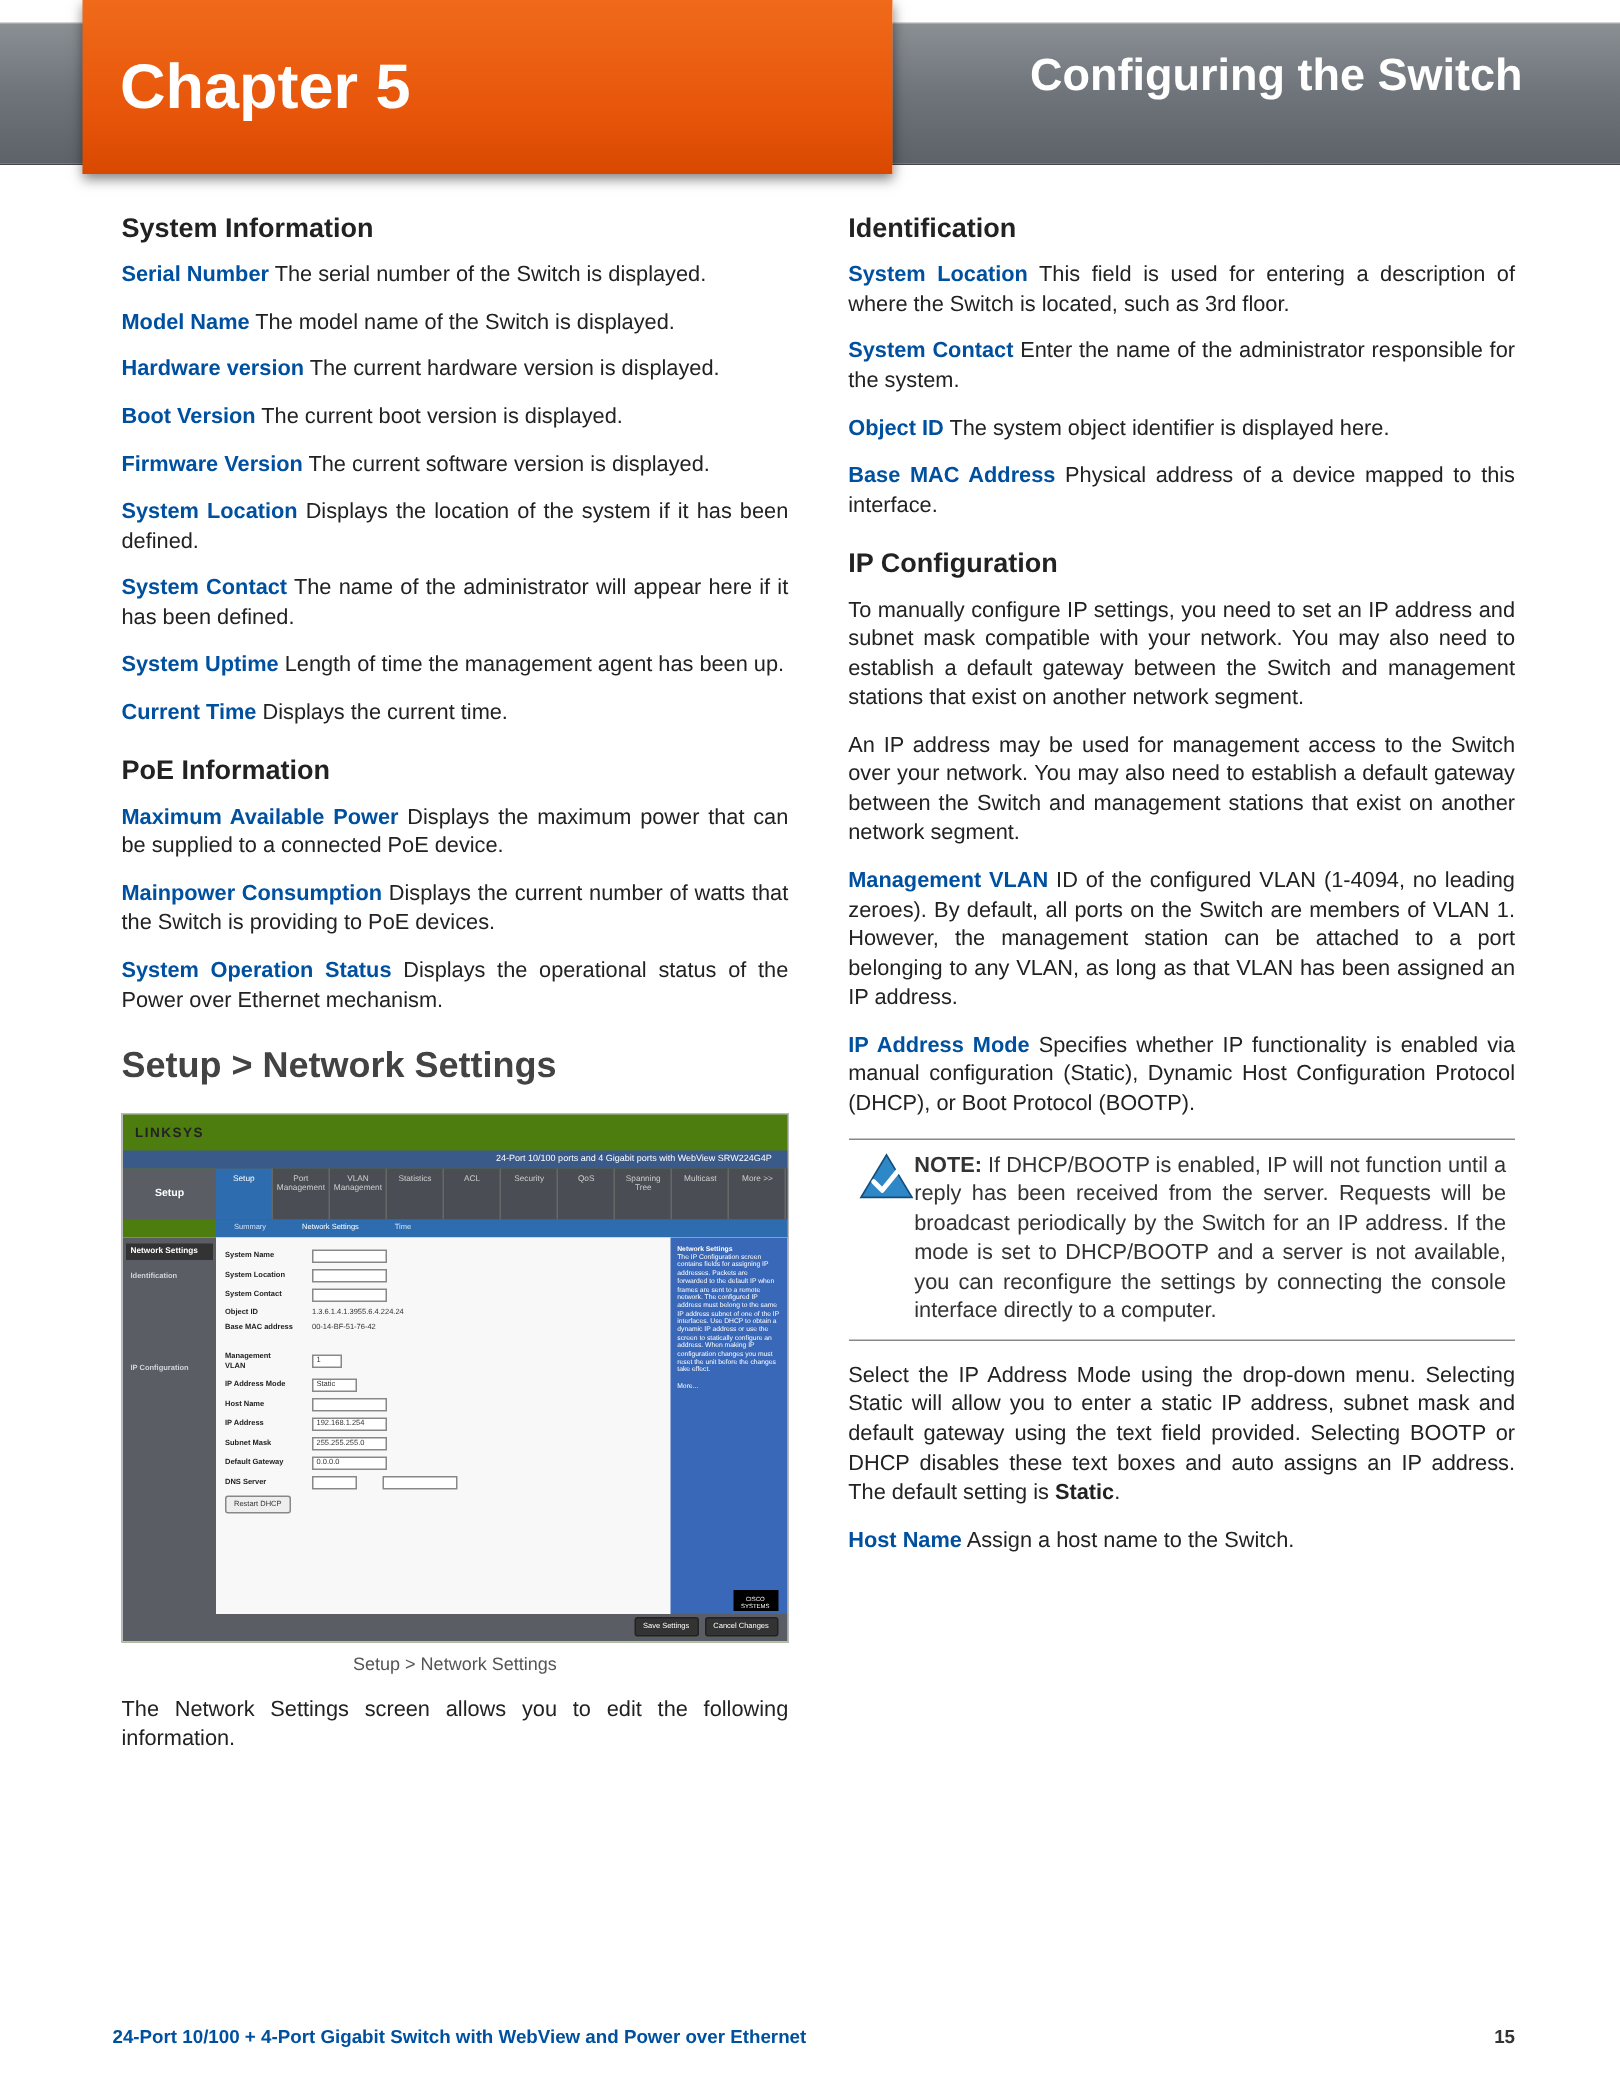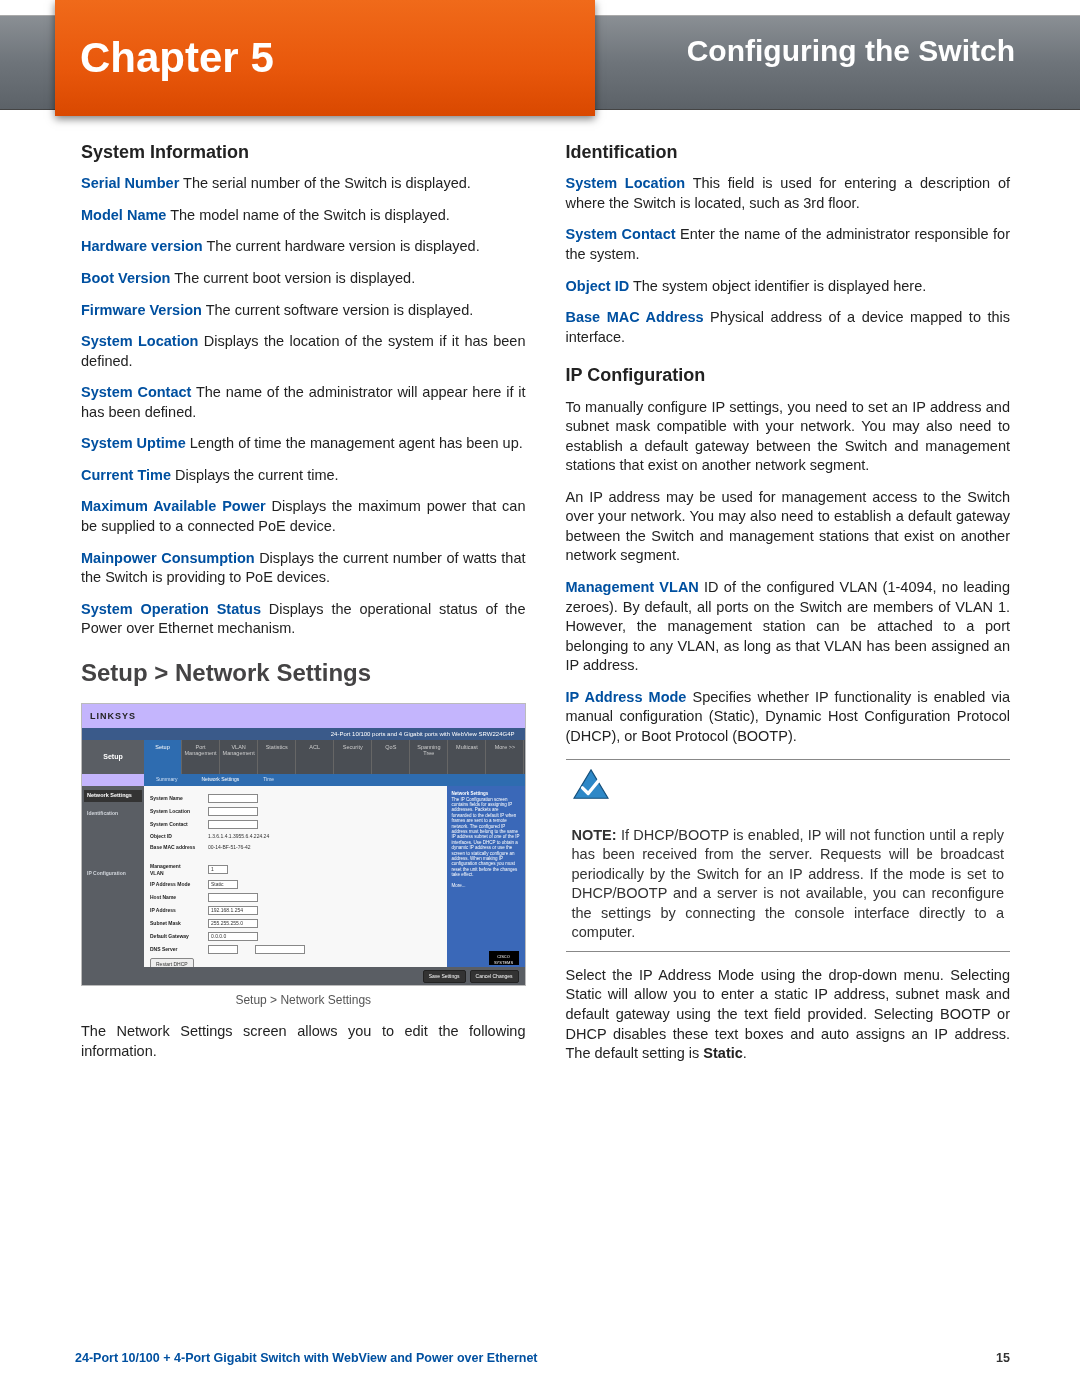--- a/index.html
+++ b/index.html
@@ -80,22 +80,22 @@
   }
   .para {
     margin-bottom: 12px;
     text-align: justify;
     color: #222;
   }
   .term { color: #0050a0; font-weight: 700; }
   .bold { font-weight: 700; }
   .screenshot {
     width: 100%;
-    height: 283px;
-    background: #c4b5fd;
+    height: 353px;
+    background: #4d7c0f;
     border: 1px solid #bbb;
     margin: 8px 0 6px 0;
     position: relative;
     overflow: hidden;
     font-size: 6px;
   }
   .ss-logo {
     position: absolute; top: 6px; left: 8px;
     font-family: Arial; font-weight: bold; font-size: 9px;
     color: #222; letter-spacing: 1px;
@@ -162,26 +162,25 @@
   .ss-footer .ss-btn { background:#333; color:#fff; border-color:#222;}
   .ss-cisco {
     position:absolute; bottom:20px; right:6px; width:30px; height:14px;
     background:#000; color:#fff; font-size:4px; text-align:center; padding-top:3px;
   }
   .caption {
     text-align: center; font-size: 12px; color: #555;
     margin-bottom: 14px;
   }
   .note-box {
-    display: flex; gap: 20px;
+    display: flex; gap: 0;
     padding: 8px 6px;
     margin: 8px 0 14px 0;
     border-top: 1px solid #888;
     border-bottom: 1px solid #888;
-    flex-direction: column;
   }
   .note-icon {
     flex: 0 0 38px; height: 34px; position: relative;
   }
   .note-icon svg { width: 38px; height: 34px; }
   .note-text { flex:1; text-align: justify; font-size:14.5px; line-height:1.35;}
   .note-label { font-weight: 700; }
   .footer {
     position: absolute;
     bottom: 32px;
@@ -216,20 +215,21 @@
     <p class="para"><span class="term">Serial Number</span><span> The serial number of the Switch is displayed.</span></p>
     <p class="para"><span class="term">Model Name</span><span> The model name of the Switch is displayed.</span></p>
     <p class="para"><span class="term">Hardware version</span><span> The current hardware version is displayed.</span></p>
     <p class="para"><span class="term">Boot Version</span><span>  The current boot version is displayed.</span></p>
     <p class="para"><span class="term">Firmware Version</span><span> The current software version is displayed.</span></p>
     <p class="para"><span class="term">System Location</span><span>  Displays the location of the system if it has been defined.</span></p>
     <p class="para"><span class="term">System Contact</span><span> The name of the administrator will appear here if it has been defined.</span></p>
     <p class="para"><span class="term">System Uptime</span><span>  Length of time the management agent has been up.</span></p>
     <p class="para"><span class="term">Current Time</span><span>  Displays the current time.</span></p>
 
+    <div class="h3" style="margin-top:16px;">PoE Information</div>
     <p class="para"><span class="term">Maximum Available Power</span><span> Displays the maximum power that can be supplied to a connected PoE device.</span></p>
     <p class="para"><span class="term">Mainpower Consumption</span><span>  Displays the current number of watts that the Switch is providing to PoE devices.</span></p>
     <p class="para"><span class="term">System Operation Status</span><span>   Displays the operational status of the Power over Ethernet mechanism.</span></p>
 
     <div class="h2">Setup &gt; Network Settings</div>
 
     <div class="screenshot">
       <div class="ss-logo">LINKSYS</div>
       <div class="ss-titlebar">24-Port 10/100 ports and 4 Gigabit ports with WebView   SRW224G4P</div>
       <div class="ss-tabs">
@@ -348,19 +348,20 @@
           <polygon points="20,2 38,32 2,32" fill="#2e88c7" stroke="#134e7a" stroke-width="1.2"></polygon>
           <path d="M11 21 L17 27 L30 11" stroke="#fff" stroke-width="3.5" fill="none" stroke-linecap="round" stroke-linejoin="round"></path>
         </svg>
       </div>
       <div class="note-text">
         <span class="note-label">NOTE:</span><span> If DHCP/BOOTP is enabled, IP will not function until a reply has been received from the server. Requests will be broadcast periodically by the Switch for an IP address. If the mode is set to DHCP/BOOTP and a server is not available, you can reconfigure the settings by connecting the console interface directly to a computer.</span>
       </div>
     </div>
 
     <p class="para"><span>Select the IP Address Mode using the drop-down menu. Selecting Static will allow you to enter a static IP address, subnet mask and default gateway using the text field provided. Selecting BOOTP or DHCP disables these text boxes and auto assigns an IP address. The default setting is </span><span class="bold">Static</span><span>.</span></p>
+    <p class="para"><span class="term">Host Name</span><span>  Assign a host name to the Switch.</span></p>
   </div>
 </div>
 
 <div class="footer">
   <span>24-Port 10/100 + 4-Port Gigabit Switch with WebView and Power over Ethernet</span>
   <span class="pg">15</span>
 </div>
 
 </body></html>

